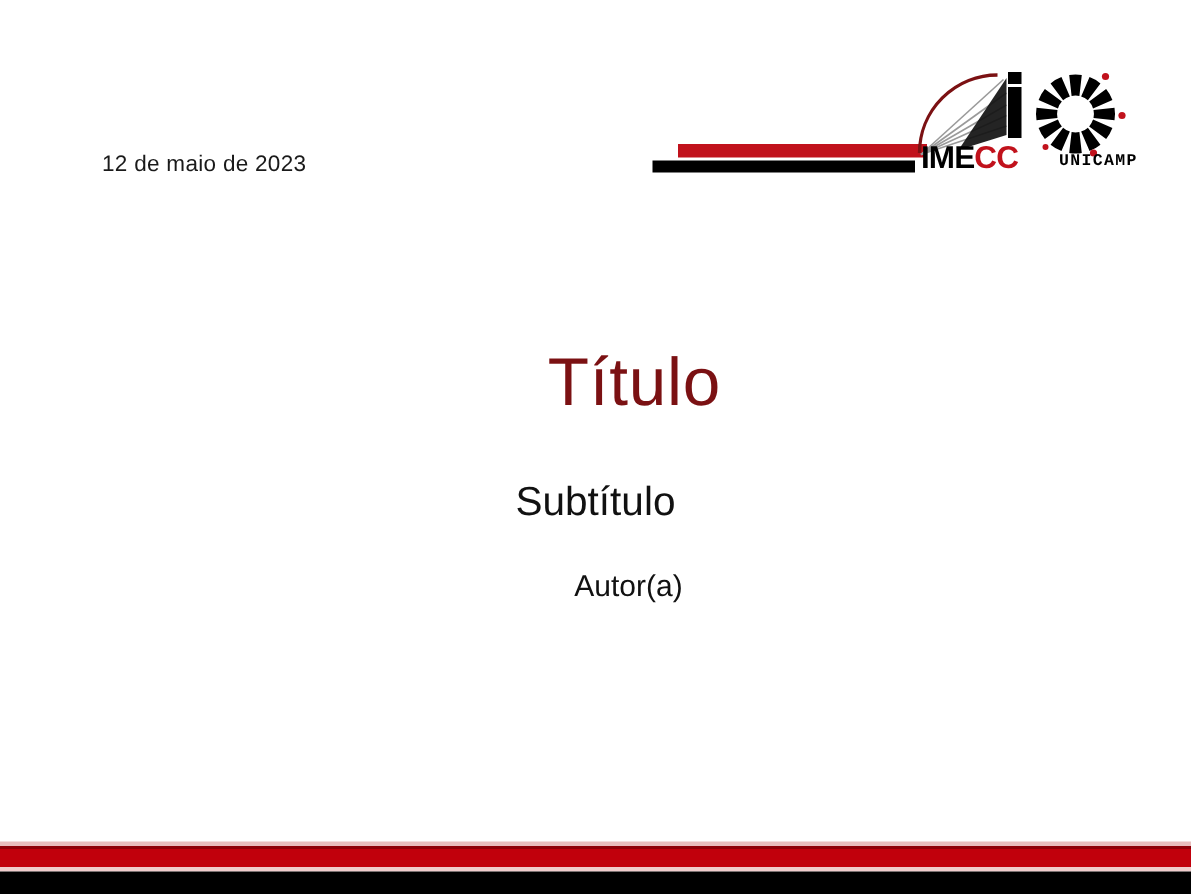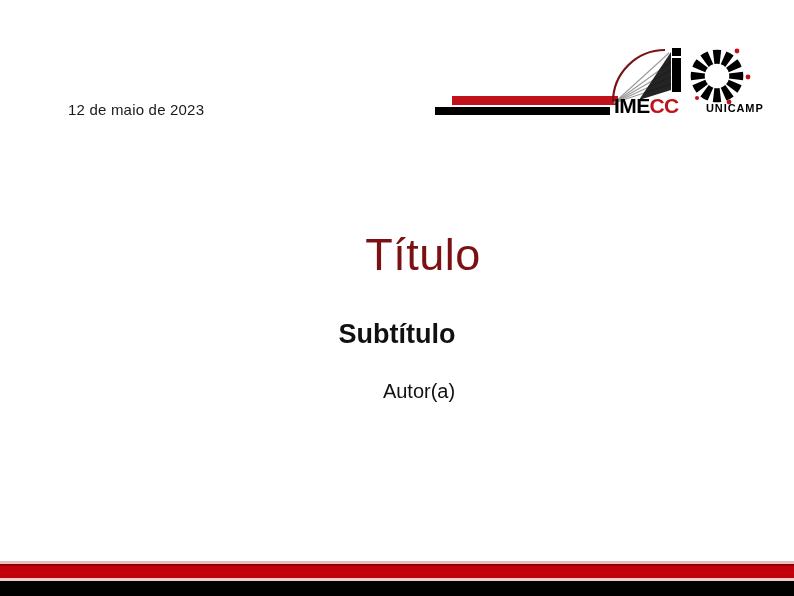--- a/index.html
+++ b/index.html
@@ -83,21 +83,21 @@
   }
   .logo-wordmark .cc { color: #c1121c; }
   .logo-unicamp {
     position: absolute;
     left: 273px;
     top: 56px;
     font-size: 11px;
     font-weight: bold;
     letter-spacing: 0.9px;
     color: #000000;
-    font-family: Liberation Sans, sans-serif;
+    font-family: Liberation Mono, monospace;
   }
 
   
   .titleblock {
     position: absolute;
     left: 0;
     top: 0;
     width: 794px;
     text-align: center;
   }
@@ -110,21 +110,21 @@
     color: #7b1113;
     letter-spacing: 0.5px;
     line-height: 1;
     padding-left: 26px;
   }
   .subtitle {
     position: absolute;
     top: 321px;
     width: 794px;
     font-size: 27px;
-    font-weight: bold;
+    font-weight: normal;
     color: #111111;
     line-height: 1;
   }
   .author {
     position: absolute;
     top: 381px;
     width: 794px;
     font-size: 20px;
     font-weight: normal;
     color: #111111;

